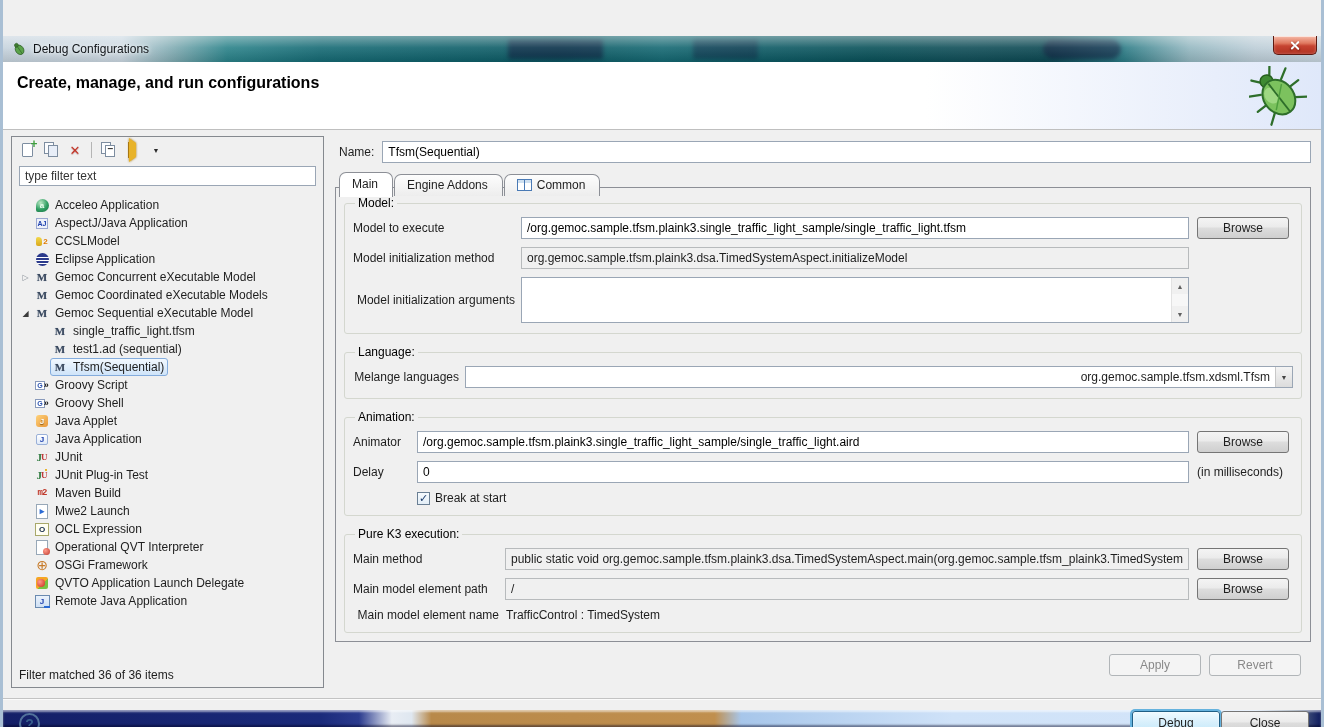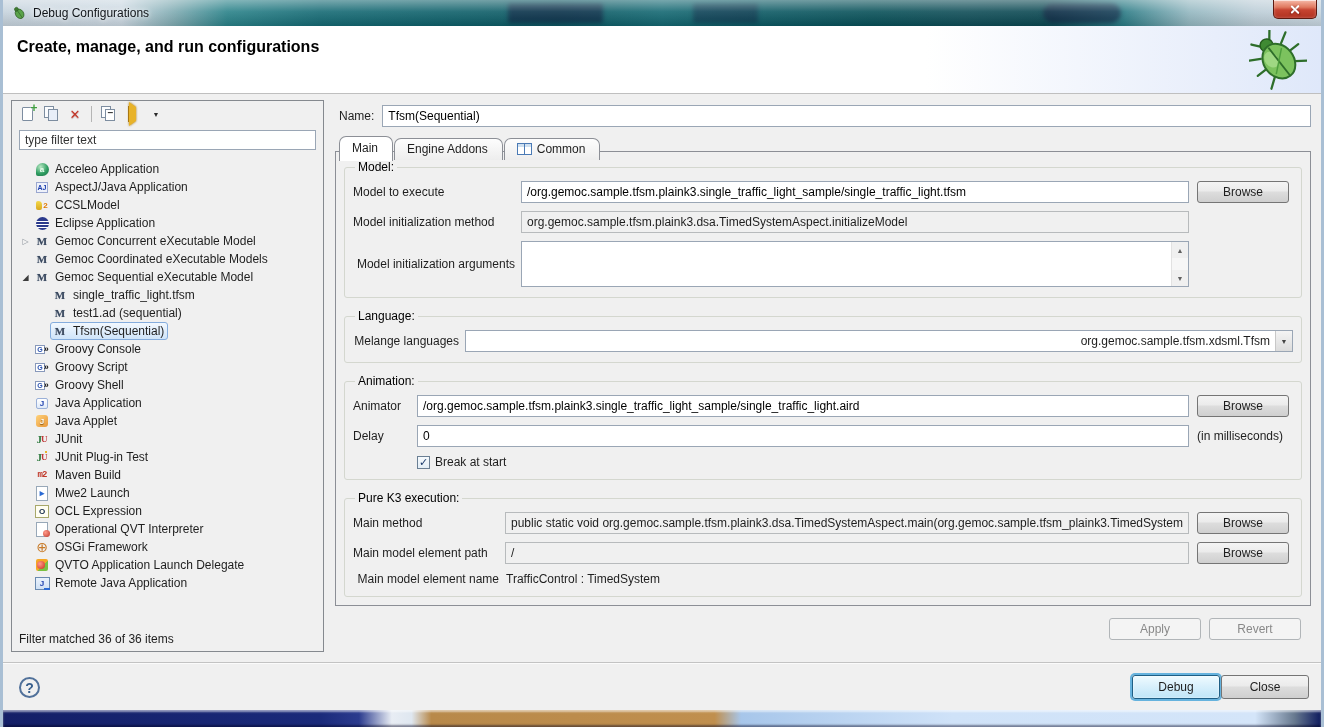--- a/index.html
+++ b/index.html
@@ -4,21 +4,21 @@
 <style>
   html,body{margin:0;padding:0;width:1324px;height:727px;overflow:hidden;
     font-family:"Liberation Sans","DejaVu Sans",sans-serif;font-size:12px;color:#1e1e1e;}
   *{box-sizing:border-box;}
   .window{width:1324px;height:727px;display:flex;flex-direction:column;background:#f0f0f0;
     border-left:3px solid #a9bfd4;border-right:3px solid #a9bfd4;}
   
   .titlebar{position:relative;height:26px;flex:none;overflow:hidden;
     background:linear-gradient(to right,#c6d3dd 0%,#cbd8e2 9%,#7fabb2 13%,#2a8289 17%,
       #156a74 24%,#0f616b 33%,#0c5963 42%,#146872 50%,#0c5963 58%,#085058 66%,
-      #0f4d57 73%,#0b4852 79%,#2b7b85 85%,#93b7c0 90%,#bccdd7 95%,#c7d5df 100%);}
+      #0f4d57 73%,#0b4852 79%,#2b7b85 85%,#93b7c0 90%,#bccdd7 95%,#c7d5df 100%);margin-top:36px;}
   .titlebar::after{content:"";position:absolute;inset:0;
     background:linear-gradient(rgba(255,255,255,.42),rgba(255,255,255,.10) 45%,rgba(0,0,0,.10));}
   .tb-blob{position:absolute;top:3px;height:20px;background:rgba(8,16,52,.55);filter:blur(2px);border-radius:2px;}
   .title-left{position:absolute;left:8px;top:0;height:26px;display:flex;align-items:center;gap:6px;z-index:3;}
   .title-text{color:#101418;text-shadow:0 0 4px rgba(255,255,255,.9),0 0 8px rgba(255,255,255,.7);}
   .close-btn{position:absolute;right:4px;top:0;width:44px;height:19px;z-index:4;cursor:default;
     border:1px solid #5e1a10;border-top:none;border-radius:0 0 5px 5px;
     background:linear-gradient(#f6b8a6,#e0795f 40%,#c64431 55%,#b03120);
     box-shadow:inset 0 1px 0 rgba(255,255,255,.6),inset 0 0 3px rgba(255,255,255,.35);
     display:flex;align-items:center;justify-content:center;}
@@ -301,49 +301,42 @@
             <span class="twisty"></span>
             <span class="tsel">
               <span class="ti ti-gemoc"></span>
               <span class="tlabel">Tfsm(Sequential)</span>
             </span>
           </div>
           <div class="titem">
             <span class="twisty"></span>
             <span class="tsel">
               <span class="ti ti-groovy"></span>
-              <span class="tlabel">Groovy Console</span>
-            </span>
-          </div>
-          <div class="titem">
-            <span class="twisty"></span>
-            <span class="tsel">
-              <span class="ti ti-groovy"></span>
               <span class="tlabel">Groovy Script</span>
             </span>
           </div>
           <div class="titem">
             <span class="twisty"></span>
             <span class="tsel">
               <span class="ti ti-groovy"></span>
               <span class="tlabel">Groovy Shell</span>
             </span>
           </div>
           <div class="titem">
             <span class="twisty"></span>
             <span class="tsel">
+              <span class="ti ti-java-applet"></span>
+              <span class="tlabel">Java Applet</span>
+            </span>
+          </div>
+          <div class="titem">
+            <span class="twisty"></span>
+            <span class="tsel">
               <span class="ti ti-java-app"></span>
               <span class="tlabel">Java Application</span>
-            </span>
-          </div>
-          <div class="titem">
-            <span class="twisty"></span>
-            <span class="tsel">
-              <span class="ti ti-java-applet"></span>
-              <span class="tlabel">Java Applet</span>
             </span>
           </div>
           <div class="titem">
             <span class="twisty"></span>
             <span class="tsel">
               <span class="ti ti-junit"></span>
               <span class="tlabel">JUnit</span>
             </span>
           </div>
           <div class="titem">

